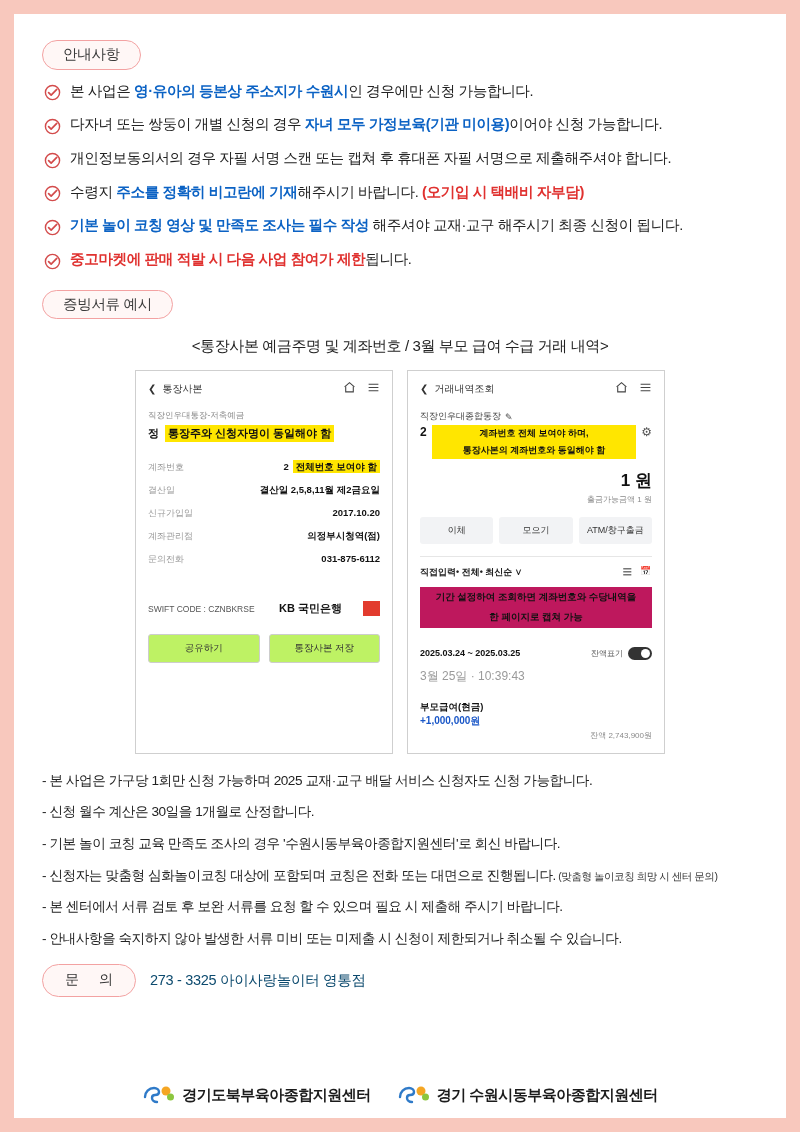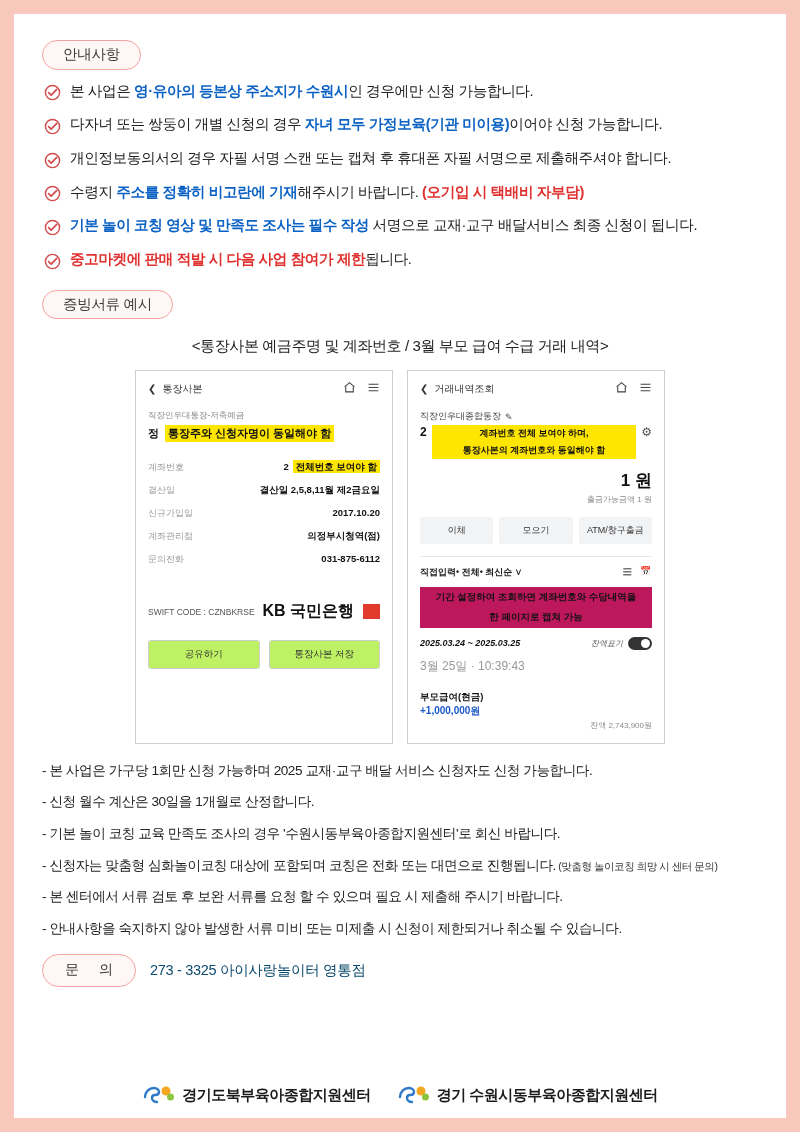--- a/index.html
+++ b/index.html
@@ -134,22 +134,22 @@
     font-size: 9px;
   }
   .kv .k { color: #9a9a9a; }
   .kv .v { color: #111; font-weight: bold; font-size: 9.5px; }
   .swift-row {
     display: flex; justify-content: space-between; align-items: center;
     margin-top: 22px; padding-top: 8px;
     font-size: 8.5px; color: #555;
   }
   .bank-logo {
-    display: flex; align-items: center; gap: 9px;
-    font-size: 16px; font-weight: bold; color: #111; justify-content: flex-end;
+    display: flex; align-items: center; gap: 21px;
+    font-size: 11px; font-weight: bold; color: #111; justify-content: flex-end;
   }
   .stamp {
     width: 17px; height: 15px;
     background: #e23b2e;
     display: inline-block;
     position: relative;
   }
   .btn-row { display: flex; gap: 9px; margin-top: 18px; }
   .sbtn {
     flex: 1;
@@ -194,21 +194,21 @@
   }
   .r-filter .icons { display: flex; gap: 9px; color: #777; font-weight: normal; }
   .r-note {
     background: #be185d;
     font-size: 9.5px; font-weight: bold; color: #111;
     text-align: center; line-height: 1.5;
     padding: 3px 4px; margin-top: 8px;
   }
   .r-range {
     display: flex; align-items: center; justify-content: space-between;
-    margin-top: 9px; font-size: 9px; color: #111; font-weight: bold; font-style: italic;
+    margin-top: 19px; font-size: 9px; color: #111; font-weight: bold;
   }
   .r-range .tog { display: flex; align-items: center; gap: 5px; font-weight: normal; color: #555; font-size: 8px;}
   .toggle {
     width: 24px; height: 13px; border-radius: 7px; background: #333;
     position: relative; display: inline-block;
   }
   .toggle::after {
     content: ""; position: absolute; right: 2px; top: 2px;
     width: 9px; height: 9px; border-radius: 50%; background: #fff;
   }
@@ -327,21 +327,21 @@
           </span>
           <span class="notice-text"><span class="hl-plain">수령지 </span><span class="hl-blue">주소를 정확히 비고란에 기재</span><span class="hl-plain">해주시기 바랍니다. </span><span class="hl-red">(오기입 시 택배비 자부담)</span></span>
         </li>
         <li class="notice-item">
           <span class="check-icon">
             <svg width="17" height="17" viewBox="0 0 24 24">
               <circle cx="12" cy="12" r="10" fill="none" stroke="#d34b4b" stroke-width="2"></circle>
               <path d="M6.5 12.2l3.6 3.6L18 7.6" fill="none" stroke="#d34b4b" stroke-width="2.4" stroke-linecap="round" stroke-linejoin="round"></path>
             </svg>
           </span>
-          <span class="notice-text"><span class="hl-blue">기본 놀이 코칭 영상 및 만족도 조사는 필수 작성</span><span class="hl-plain"> 서명으로 교재·교구 배달서비스 최종 신청이 됩니다.</span></span>
+          <span class="notice-text"><span class="hl-blue">기본 놀이 코칭 영상 및 만족도 조사는 필수 작성</span><span class="hl-plain"> 해주셔야 교재·교구 해주시기 최종 신청이 됩니다.</span></span>
         </li>
         <li class="notice-item">
           <span class="check-icon">
             <svg width="17" height="17" viewBox="0 0 24 24">
               <circle cx="12" cy="12" r="10" fill="none" stroke="#d34b4b" stroke-width="2"></circle>
               <path d="M6.5 12.2l3.6 3.6L18 7.6" fill="none" stroke="#d34b4b" stroke-width="2.4" stroke-linecap="round" stroke-linejoin="round"></path>
             </svg>
           </span>
           <span class="notice-text"><span class="hl-red">중고마켓에 판매 적발 시 다음 사업 참여가 제한</span><span class="hl-plain">됩니다.</span></span>
         </li>

